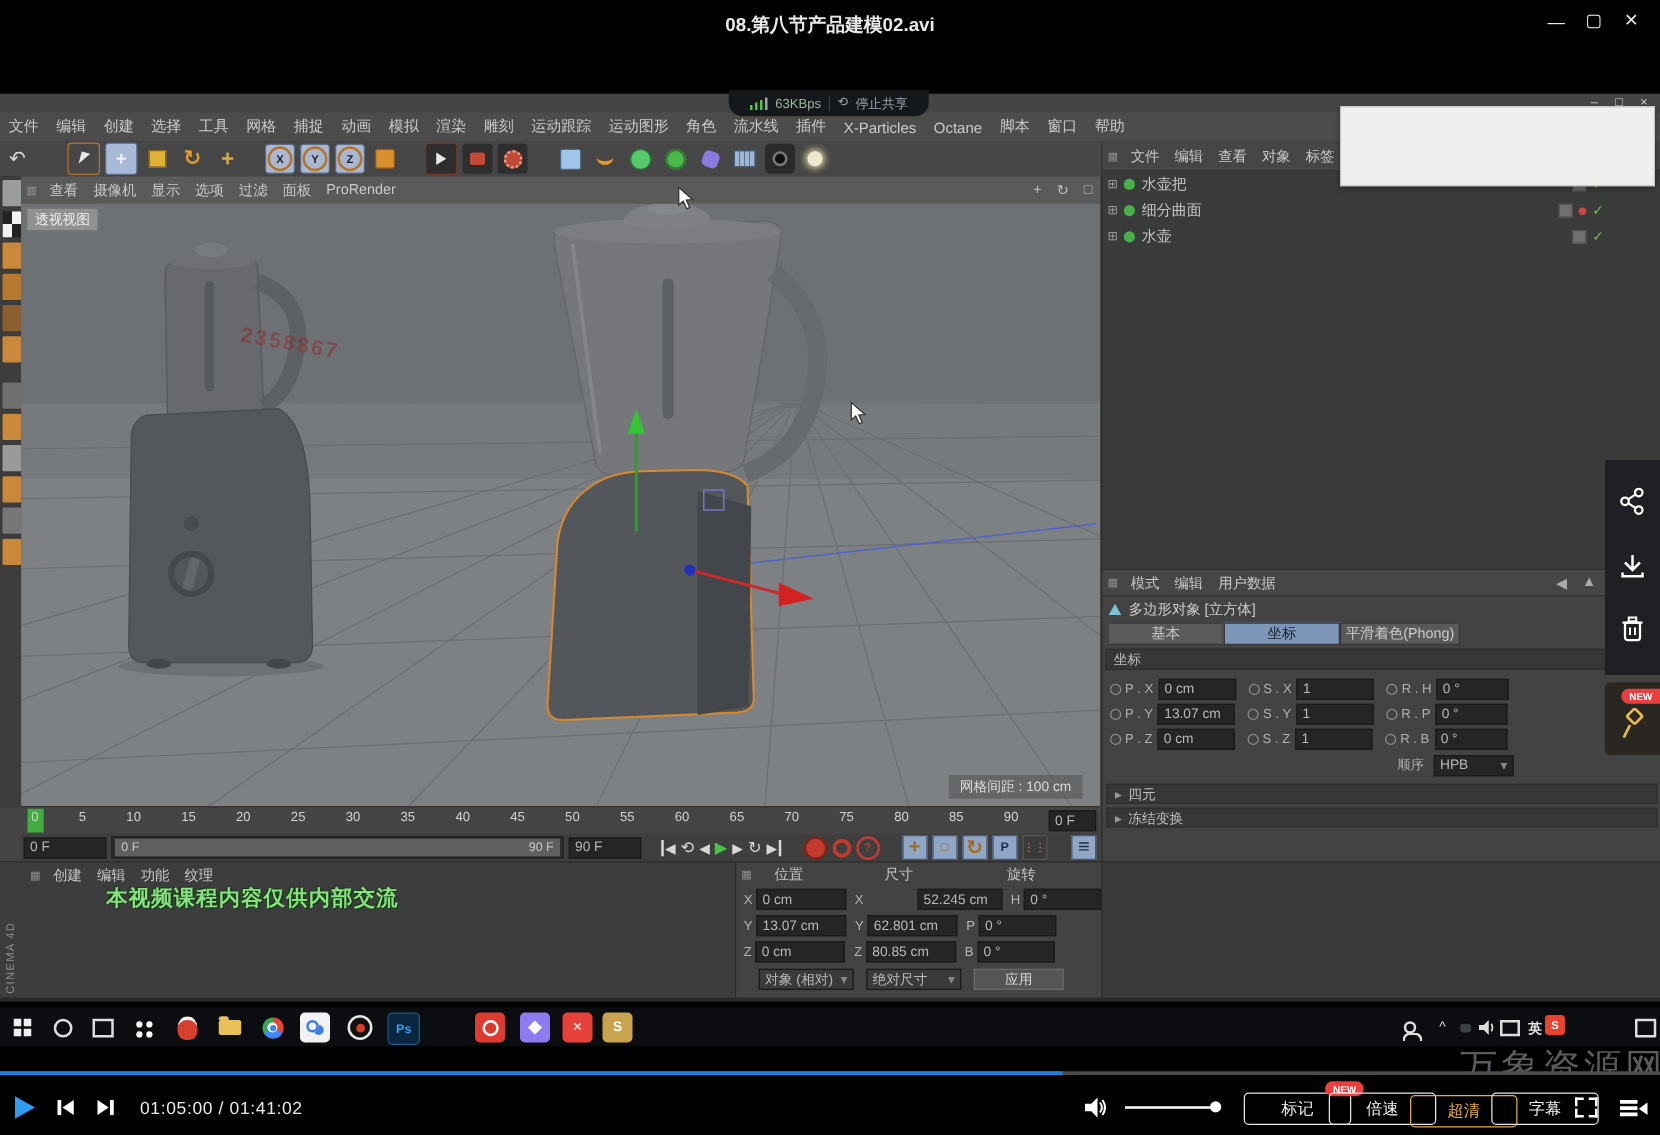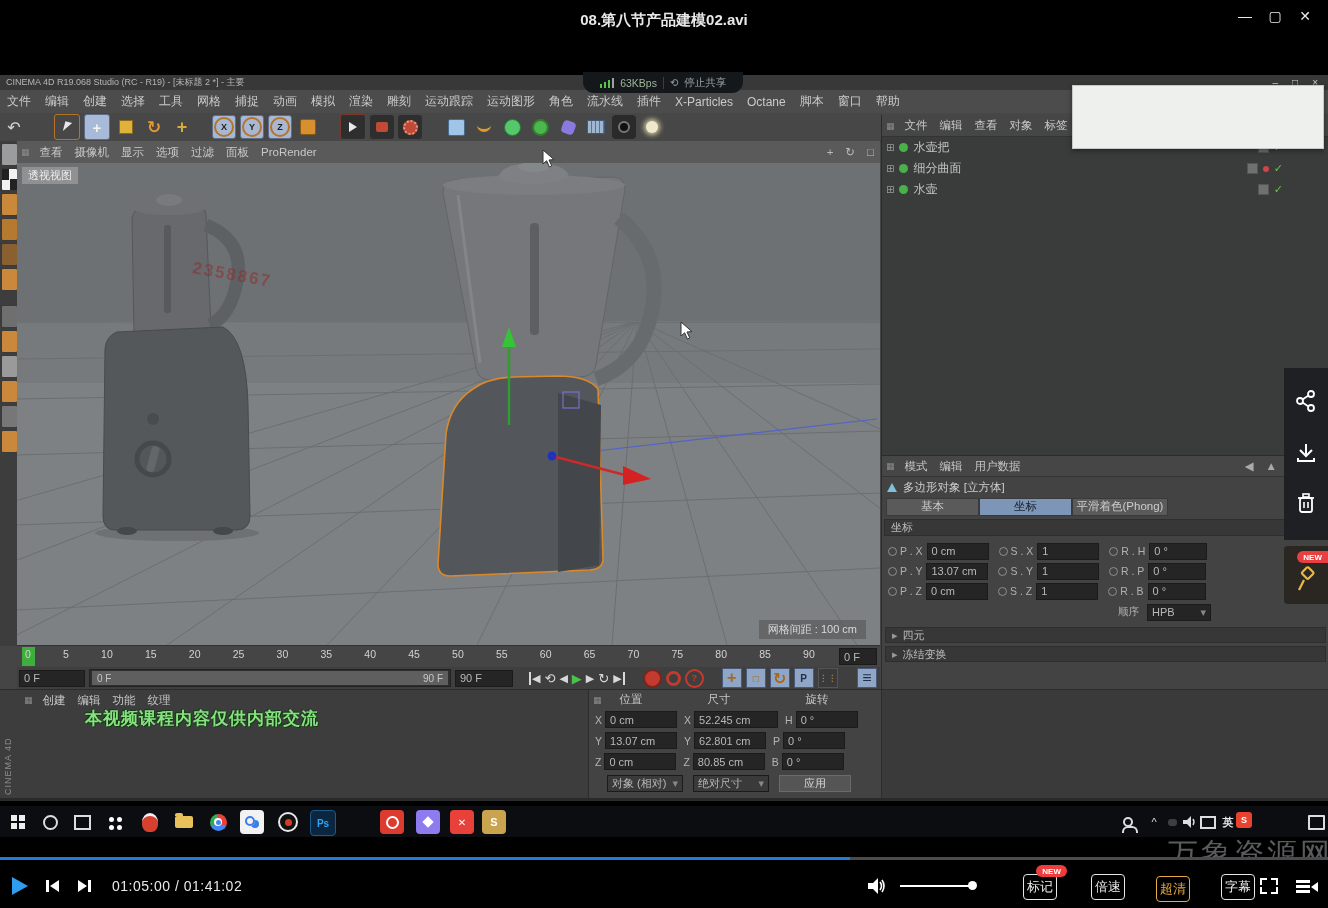--- a/index.html
+++ b/index.html
@@ -28,21 +28,21 @@
   .vbox{width:9px;height:9px;background:#707070;border:1px solid #555;margin-left:6px;}
   .tick{color:#6cc04a;font-size:11px;font-weight:bold;margin-left:5px;}
   
   .fld{background:#252525;border:1px solid #1b1b1b;color:#b9b9b9;font-size:11px;display:flex;align-items:center;
        padding:0 4px;box-sizing:border-box;height:17px;white-space:nowrap;overflow:hidden;}
   .flbl{color:#b0b0b0;font-size:10.5px;white-space:nowrap;display:flex;align-items:center;}
   .dotc{width:7px;height:7px;border:1.5px solid #8e8e8e;border-radius:50%;margin-right:3px;flex:0 0 auto;}
   .tab{height:18px;display:flex;align-items:center;justify-content:center;font-size:11.5px;color:#cccccc;background:#5a5a5a;border:1px solid #3a3a3a;box-sizing:border-box;}
   .strip{background:#373737;border:1px solid #2e2e2e;color:#bdbdbd;font-size:11px;display:flex;align-items:center;padding:0 6px;box-sizing:border-box;}
   
-  .pbtn{border:1.5px solid #e6e6e6;border-radius:4px;color:#eee;font-size:13px;padding:3px 3px;background:transparent;white-space:nowrap;margin-left:28px;}
+  .pbtn{border:1.5px solid #e6e6e6;border-radius:4px;color:#eee;font-size:13px;padding:3px 29px;background:transparent;white-space:nowrap;}
   .pbtn.orange{border-color:#e7aa44;color:#e7aa44;}
   .tbicon{position:absolute;top:810px;width:24px;height:24px;border-radius:4px;display:flex;align-items:center;justify-content:center;}
   .trtxt{color:#e5e5e5;font-size:11px;}
   .checker{background:conic-gradient(#f2f2f2 0 25%, #222 0 50%, #f2f2f2 0 75%, #222 0);}
 </style>
 </head>
 <body>
 
 <div id="screen">
 
@@ -50,23 +50,20 @@
     <span class="vtitle">08.第八节产品建模02.avi</span>
   </div>
   <div class="abs row" style="right:8px;top:8px;">
     <span class="wbtn">—</span>
     <span class="wbtn">▢</span>
     <span class="wbtn">✕</span>
   </div>
 
   <div class="abs c4d" style="left:0;top:75px;width:1328px;height:726px;">
 
-    <div class="abs c4dbar row" style="left:0;top:0;width:1328px;height:15px;">
-      <span style="padding-left:6px;">CINEMA 4D R19.068 Studio (RC - R19) - [未标题 2 *] - 主要</span>
-    </div>
     <div class="abs row" style="right:10px;top:0;height:14px;color:#cfcfcf;font-size:10px;gap:14px;">
       <span>–</span>
       <span>□</span>
       <span>×</span>
     </div>
 
     <div class="abs row" style="left:0;top:15px;width:1328px;height:23px;background:#4c4c4c;border-bottom:1px solid #3a3a3a;">
       <span class="mi">文件</span>
       <span class="mi">编辑</span>
       <span class="mi">创建</span>
@@ -516,21 +513,21 @@
         <span style="width:88px;padding-left:14px;">位置</span>
         <span style="width:98px;">尺寸</span>
         <span>旋转</span>
       </div>
       <div class="row" style="height:21px;gap:3px;padding-left:6px;color:#b5b5b5;font-size:10.5px;">
         <span>X</span>
         <div class="fld" style="width:72px;">
             <span>0 cm</span>
           </div>
         <span style="margin-left:4px;">X</span>
-        <div class="fld" style="width:84px;">
+        <div class="fld" style="width:68px;margin-left:40px;">
             <span>52.245 cm</span>
           </div>
         <span style="margin-left:4px;">H</span>
         <div class="fld" style="width:62px;">
             <span>0 °</span>
           </div>
       </div>
       <div class="row" style="height:21px;gap:3px;padding-left:6px;color:#b5b5b5;font-size:10.5px;">
         <span>Y</span>
         <div class="fld" style="width:72px;">

